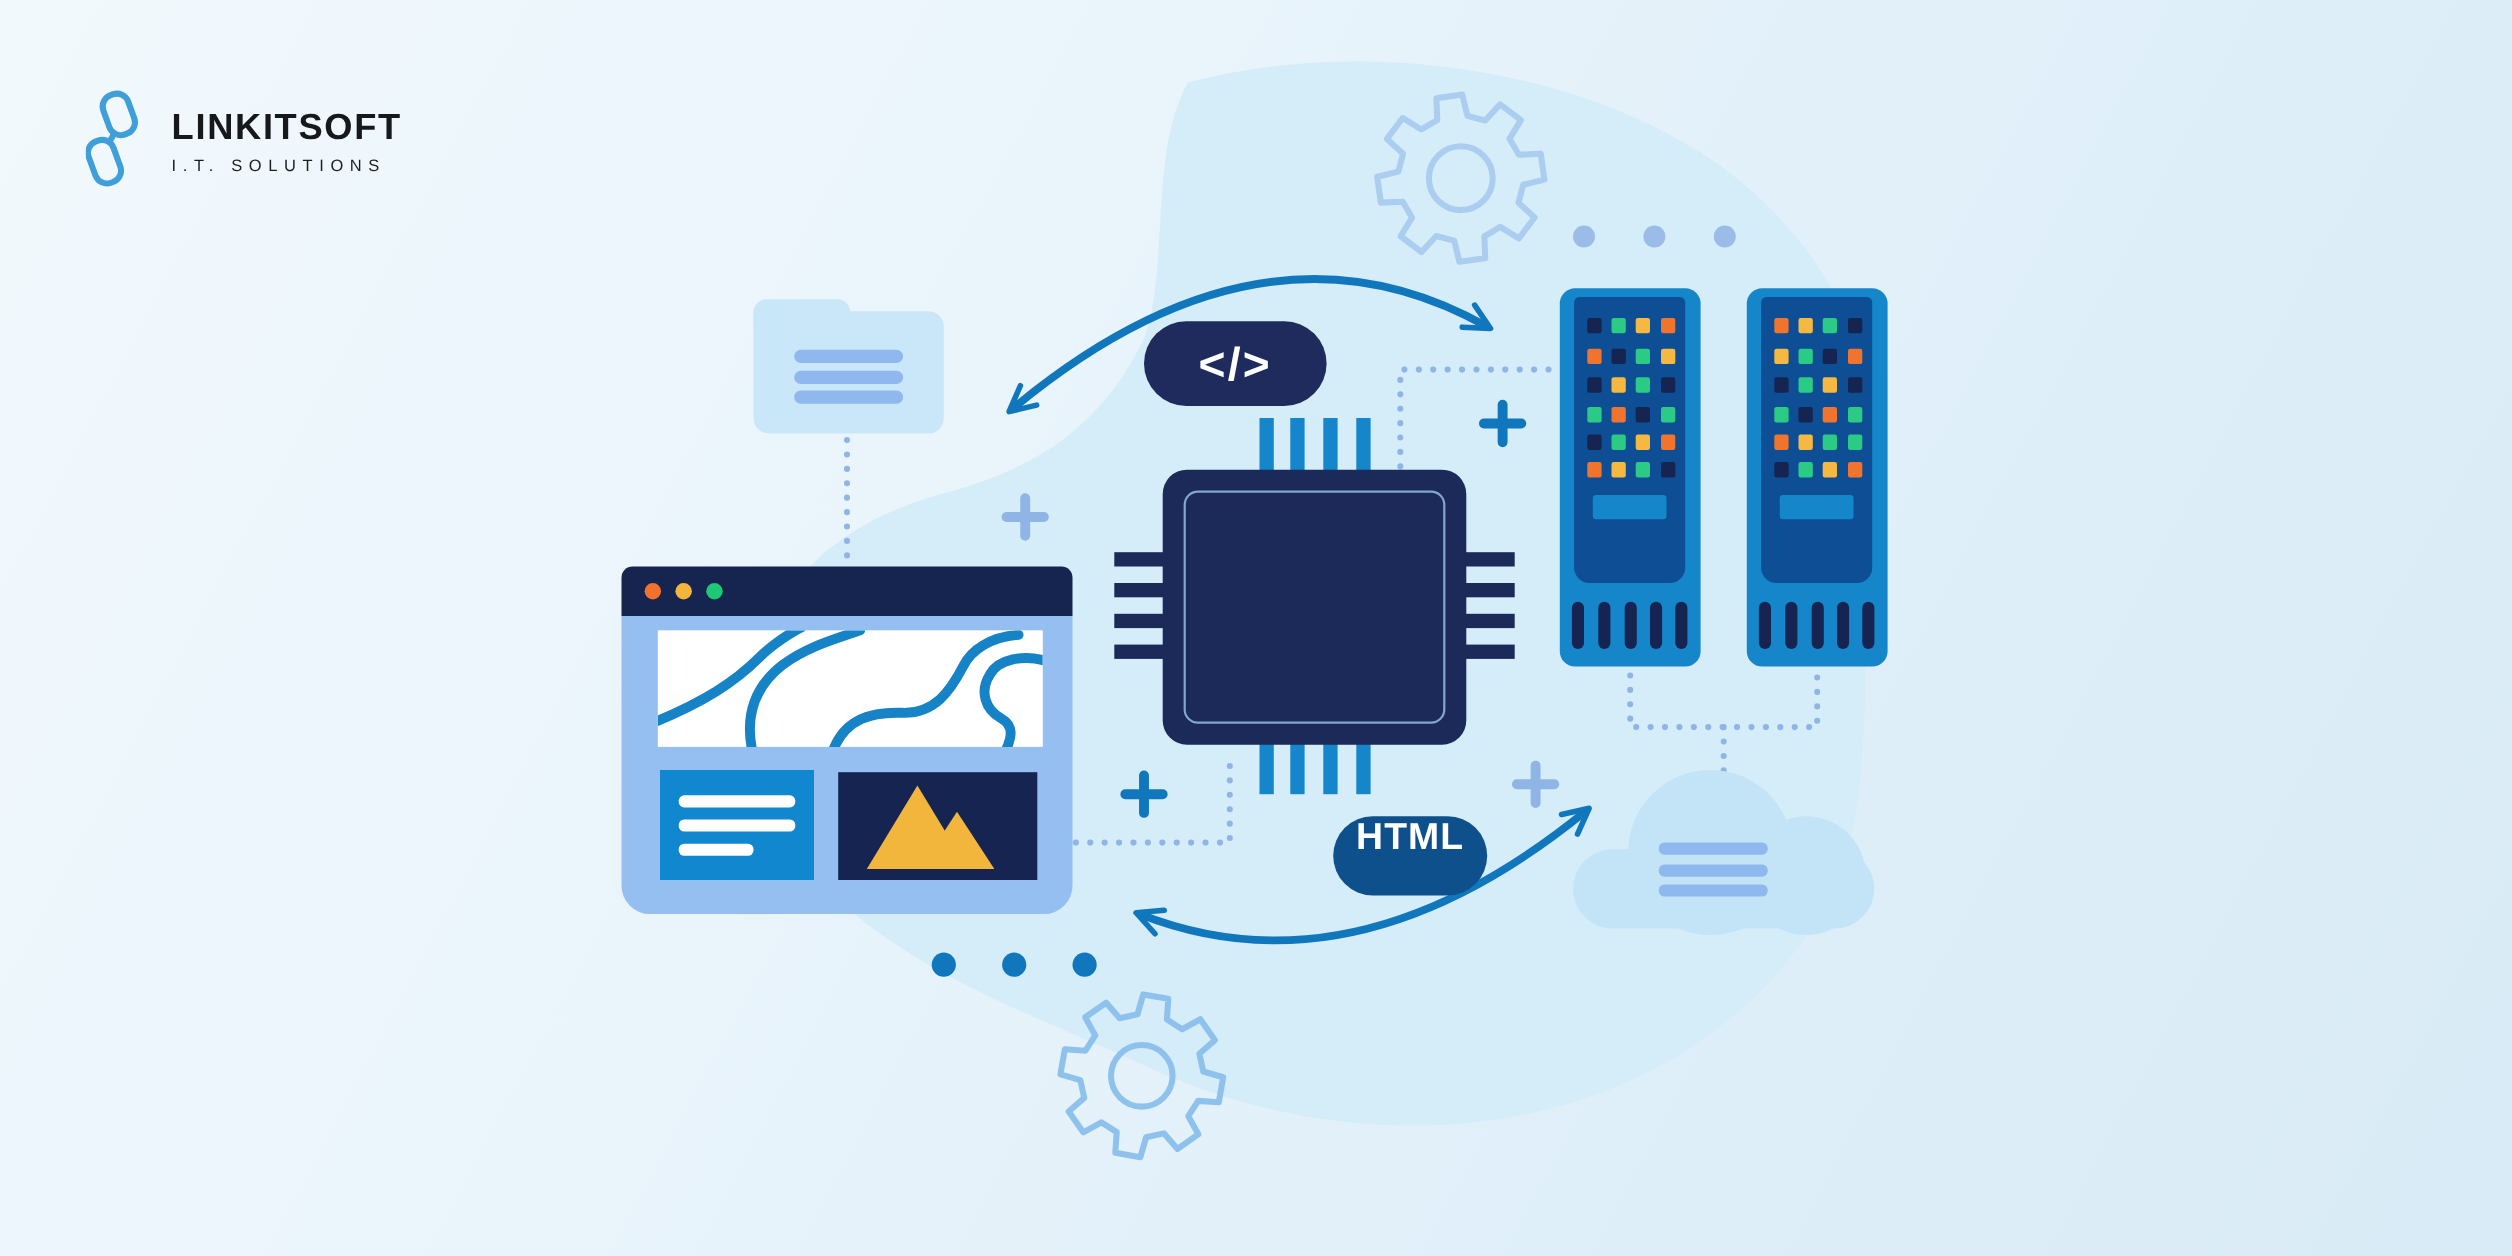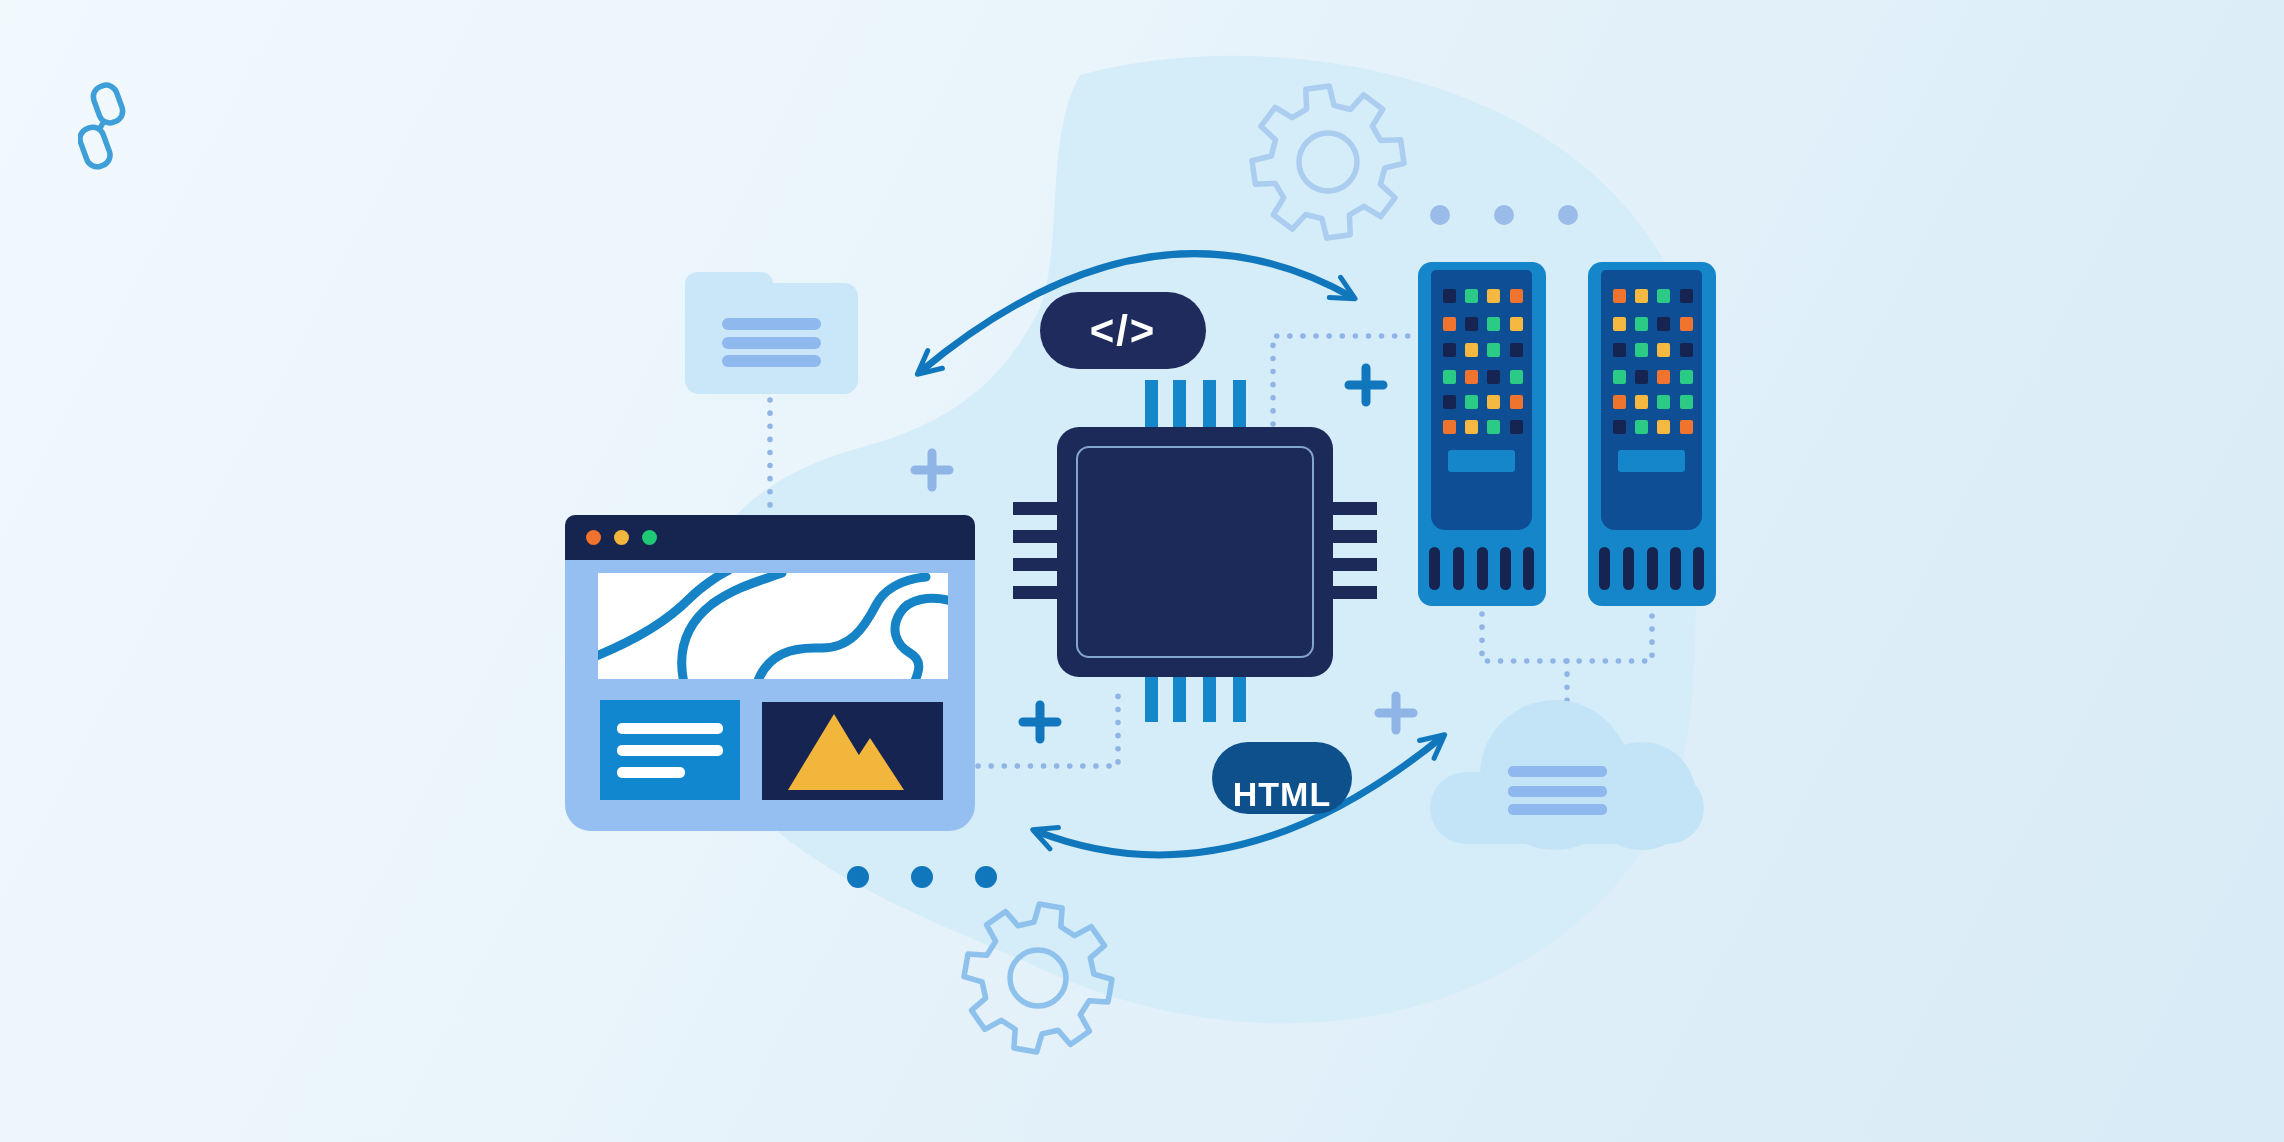--- a/index.html
+++ b/index.html
@@ -42,21 +42,21 @@
   .chip-inner{position:absolute;inset:19px;border:2px solid rgba(158,196,239,.8);border-radius:13px;}
   .api-label{color:#fff;font-size:92px;font-weight:800;letter-spacing:3px;}
   .pin{position:absolute;}
   .pin.v{width:13px;height:48px;background:#1486c9;}
   .pin.vb{width:13px;height:46px;background:#1486c9;top:296px;}
   .pin.h{width:45px;height:13px;background:#1b2a58;}
 
   
   .code-badge{left:1040px;top:292px;width:166px;height:77px;background:#1e2b5c;border-radius:39px;display:flex;align-items:center;justify-content:center;}
   .code-badge span{color:#fff;font-size:42px;font-weight:800;letter-spacing:2px;}
-  .html-badge{left:1212px;top:742px;width:140px;height:72px;background:#0d508c;border-radius:36px;display:flex;align-items:flex-end;justify-content:center;}
+  .html-badge{left:1212px;top:742px;width:140px;height:72px;background:#0d508c;border-radius:36px;display:flex;align-items:flex-start;justify-content:center;}
   .html-badge span{color:#fff;font-size:34px;font-weight:800;letter-spacing:1px;}
 
   
   .server-rack{position:absolute;top:262px;width:128px;height:344px;background:#1486c9;border-radius:14px;}
   .server-panel{position:absolute;left:13px;top:8px;width:101px;height:260px;background:#0d4e95;border-radius:5px 5px 14px 14px;}
   .led{position:absolute;width:13px;height:14px;border-radius:2px;}
   .server-bar{position:absolute;left:17px;top:180px;width:67px;height:22px;background:#1486c9;border-radius:3px;}
   .server-slot{position:absolute;top:285px;width:11px;height:43px;background:#152450;border-radius:6px;}
 
   
@@ -126,20 +126,24 @@
   <div class="content">
 
     <div class="abs logo">
       <svg width="62" height="92" viewBox="0 0 62 92">
         <g fill="none" stroke="#3f9fd8" stroke-width="5.5">
           <rect x="-12" y="-19" width="24" height="38" rx="11" transform="translate(30,24) rotate(-20)"></rect>
           <rect x="-12" y="-20" width="24" height="40" rx="11" transform="translate(17,67) rotate(-20)"></rect>
           <line x1="26" y1="41" x2="21" y2="50"></line>
         </g>
       </svg>
+      <div class="brand-text">
+        <div class="brand-name">LINKITSOFT</div>
+        <div class="brand-tagline">I.T. SOLUTIONS</div>
+      </div>
     </div>
 
     <div class="abs folder">
       <div class="folder-tab"></div>
       <div class="folder-body"></div>
       <div class="folder-line" style="top:46px"></div>
       <div class="folder-line" style="top:65px"></div>
       <div class="folder-line" style="top:83px"></div>
     </div>
 

